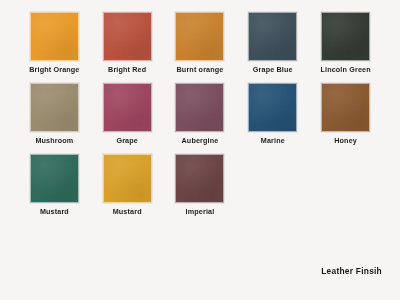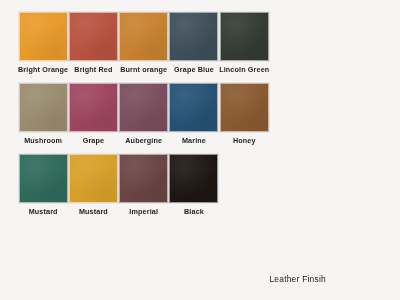--- a/index.html
+++ b/index.html
@@ -12,23 +12,23 @@
     overflow: hidden;
     background: #f7f5f4;
     font-family: "Liberation Sans", sans-serif;
     -webkit-font-smoothing: antialiased;
   }
 
   #swatch-board {
     width: 400px;
     height: 300px;
     box-sizing: border-box;
-    padding: 12px 18px 0 18px;
+    padding: 12px 18px 8px 18px;
     display: flex;
-    flex-direction: row;
+    flex-direction: column;
   }
 
   .swatch-grid {
     display: grid;
     grid-template-columns: repeat(5, 1fr);
     grid-auto-rows: 71px;
     column-gap: 0px;
     row-gap: 0px;
   }
 
@@ -58,23 +58,23 @@
     color: #1d1d1d;
     letter-spacing: 0.15px;
     text-align: center;
     line-height: 1.1;
     white-space: nowrap;
   }
 
   .board-caption {
     margin-top: auto;
     margin-bottom: 16px;
-    text-align: center;
+    text-align: right;
     font-size: 8.4px;
-    font-weight: normal;
+    font-weight: bold;
     color: #191919;
     letter-spacing: 0.25px;
   }
 </style>
 </head>
 <body style="background: rgb(247, 245, 244);">
 
 <div id="swatch-board">
 
   <div class="swatch-grid">
@@ -138,22 +138,18 @@
       <div class="swatch-chip" style="background-color: rgb(216, 160, 40);"></div>
       <div class="swatch-label">Mustard</div>
     </div>
 
     <div class="swatch-cell">
       <div class="swatch-chip" style="background-color: rgb(107, 68, 69);"></div>
       <div class="swatch-label">Imperial</div>
     </div>
 
 
-    <div class="swatch-cell">
-      <div class="swatch-chip" style="background-color: rgb(30, 22, 19);"></div>
-      <div class="swatch-label">Black</div>
-    </div>
 
   </div>
 
   <div class="board-caption">Leather Finsih</div>
 
 </div>
 
 </body></html>

